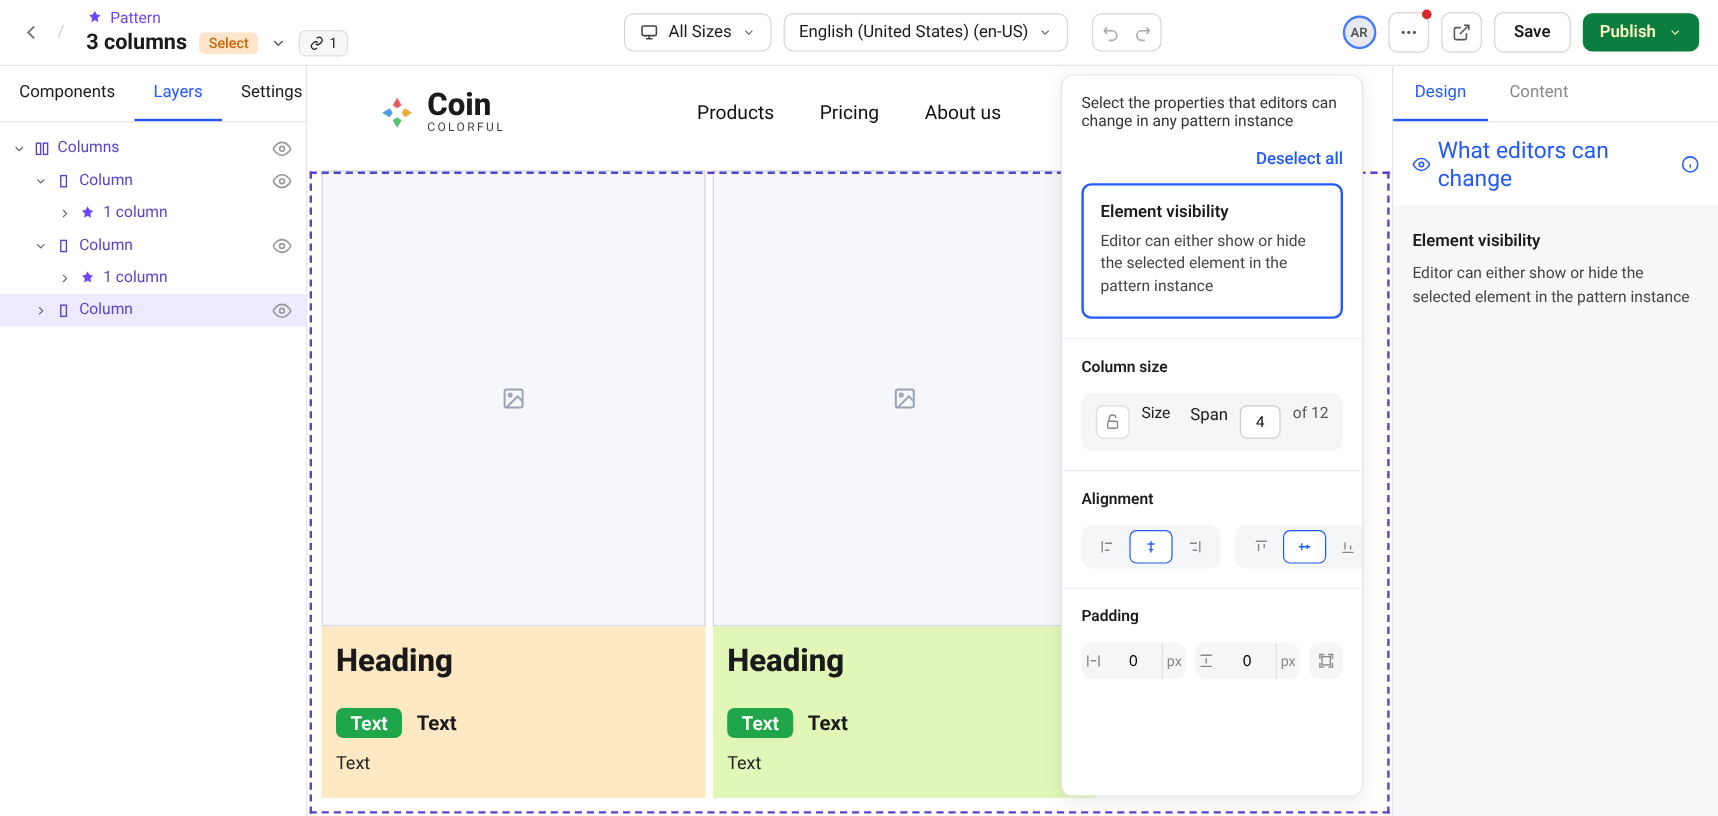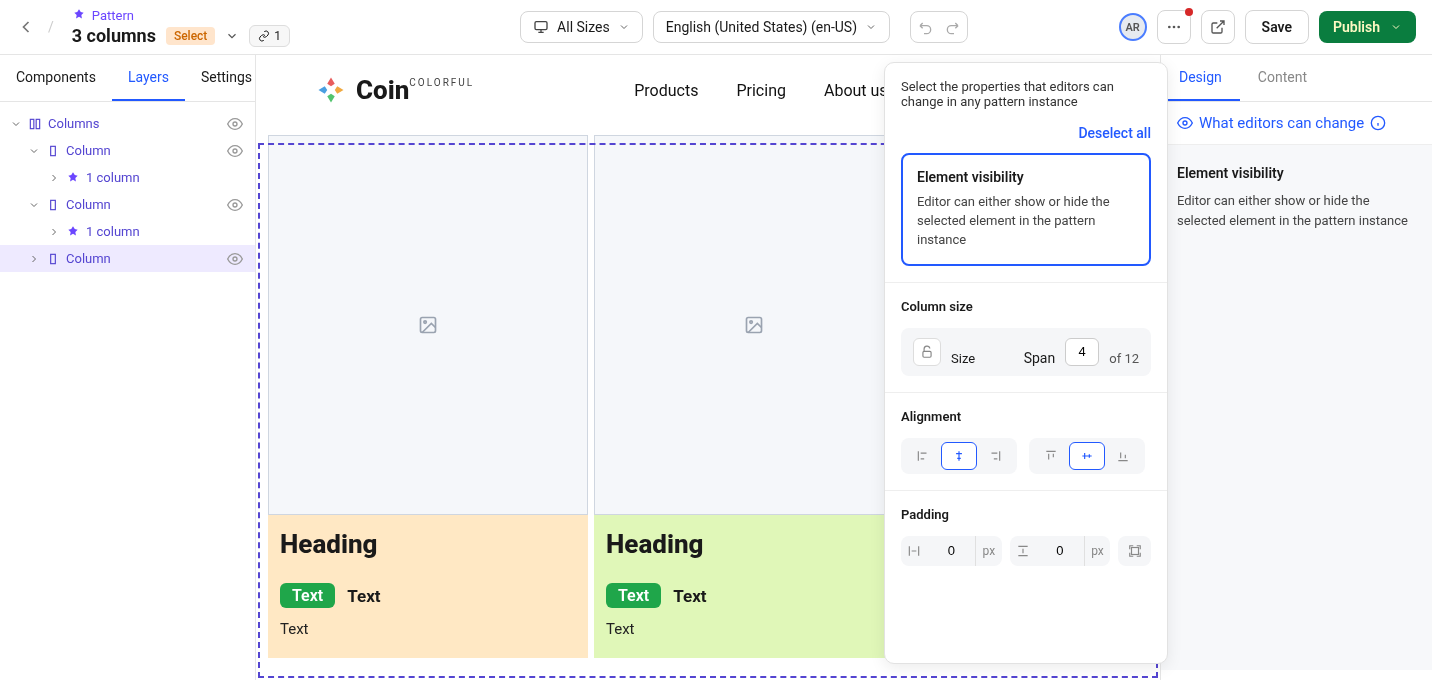--- a/index.html
+++ b/index.html
@@ -50,70 +50,70 @@
     .tree-row .pattern-glyph { color: #6b46ff; }
     .eye { position: absolute; right: 12px; width: 16px; height: 16px; color: #999; }
     .indent-1 { padding-left: 28px; }
     .indent-2 { padding-left: 48px; }
 
     
     .canvas { flex: 1; position: relative; background: #fff; }
     .site-header { display: flex; align-items: center; padding: 20px 60px; gap: 60px; }
     .brand { display: flex; align-items: center; gap: 10px; }
     .brand-logo { width: 30px; height: 30px; }
-    .brand-text { display: flex; flex-direction: row; }
+    .brand-text { display: flex; flex-direction: column; }
     .brand-name { font-size: 26px; font-weight: 800; line-height: 1; }
     .brand-sub { font-size: 10px; letter-spacing: 2px; color: #444; }
     .site-nav { display: flex; gap: 38px; margin-left: 100px; }
     .site-nav a { font-size: 16px; color: #111; text-decoration: none; }
 
     .selection-outline { position: absolute; left: 2px; top: 88px; right: 2px; bottom: 2px; border: 2px dashed #5445d1; pointer-events: none; }
     .columns-wrap { display: flex; gap: 0; padding: 10px 12px; }
     .column { width: 326px; display: flex; flex-direction: column; }
     .img-slot { height: 380px; border: 1px solid #cfd6e0; background: #f5f7fa; display: flex; align-items: center; justify-content: center; color: #9aa3b0; margin-right: 6px; }
     .col-body { padding: 14px 12px 20px; margin-right: 6px; }
     .col-body.a { background: #ffe8c4; }
     .col-body.b { background: #e0f7b8; }
     .col-heading { font-size: 26px; font-weight: 800; margin-bottom: 24px; }
     .text-row { display: flex; align-items: center; gap: 12px; margin-bottom: 12px; }
     .text-badge { background: #1fa64a; color: #fff; padding: 3px 12px; border-radius: 6px; font-weight: 600; font-size: 16px; }
     .text-plain { font-size: 17px; font-weight: 700; }
     .text-small { font-size: 15px; color: #222; }
 
     
-    .props-panel { position: absolute; left: 884px; top: 62px; width: 284px; bottom: 16px; background: #fff; border: 1px solid #e2e2e2; border-radius: 10px; box-shadow: 0 4px 16px rgba(0,0,0,.08); overflow-y: auto; padding-bottom: 12px; }
+    .props-panel { position: absolute; left: 884px; top: 62px; width: 252px; bottom: 16px; background: #fff; border: 1px solid #e2e2e2; border-radius: 10px; box-shadow: 0 4px 16px rgba(0,0,0,.08); overflow-y: auto; padding-bottom: 12px; }
     .props-intro { padding: 16px; font-size: 13px; color: #333; }
     .deselect { text-align: right; color: #2259ff; font-weight: 500; cursor: pointer; padding: 0 16px 12px; }
     .visibility-card { margin: 0 16px 16px; border: 2px solid #2259ff; border-radius: 8px; padding: 14px; }
     .visibility-card h4 { font-size: 14px; font-weight: 600; margin-bottom: 8px; }
     .visibility-card p { font-size: 13px; color: #444; line-height: 1.45; }
     .section { border-top: 1px solid #eee; padding: 16px; }
     .section h5 { font-size: 13px; font-weight: 600; margin-bottom: 14px; }
-    .size-row { display: flex; align-items: flex-end; gap: 10px; background: #f5f6f8; border-radius: 8px; padding: 10px 12px; }
+    .size-row { display: flex; align-items: flex-start; gap: 10px; background: #f5f6f8; border-radius: 8px; padding: 10px 12px; }
     .lock-btn { width: 28px; height: 28px; background: #fff; border: 1px solid #ddd; border-radius: 6px; display: flex; align-items: center; justify-content: center; color: #888; }
     .size-label { flex: 1; font-size: 13px; }
     .span-input { width: 34px; height: 28px; border: 1px solid #ccc; border-radius: 6px; text-align: center; font-size: 13px; }
     .of-total { font-size: 13px; color: #555; }
     .align-row { display: flex; gap: 12px; }
     .btn-group { display: flex; background: #f5f6f8; border-radius: 8px; padding: 4px; }
     .align-btn { width: 36px; height: 28px; display: flex; align-items: center; justify-content: center; border-radius: 6px; color: #888; cursor: pointer; }
     .align-btn.active { background: #fff; border: 1px solid #2259ff; color: #2259ff; }
     .padding-row { display: flex; gap: 8px; align-items: center; }
     .pad-group { display: flex; align-items: center; background: #f5f6f8; border-radius: 8px; overflow: hidden; }
     .pad-icon { width: 28px; display: flex; align-items: center; justify-content: center; color: #888; }
     .pad-input { width: 48px; height: 30px; border: none; background: transparent; text-align: center; font-size: 13px; }
     .pad-unit { width: 28px; font-size: 12px; color: #888; text-align: center; border-left: 1px solid #e0e0e0; line-height: 30px; }
     .pad-expand { width: 34px; height: 30px; background: #f5f6f8; border-radius: 8px; display: flex; align-items: center; justify-content: center; color: #888; cursor: pointer; }
 
     
     .right-sidebar { width: 272px; border-left: 1px solid #e5e5e5; }
     .right-tabs { display: flex; border-bottom: 1px solid #e5e5e5; }
     .right-tab { padding: 14px 18px; font-size: 14px; cursor: pointer; color: #888; }
     .right-tab.active { color: #2259ff; border-bottom: 2px solid #2259ff; }
-    .editors-row { display: flex; align-items: center; gap: 6px; justify-content: flex-start; padding: 12px 16px; color: #2259ff; font-size: 15px; border-bottom: 1px solid #eee; cursor: pointer; }
+    .editors-row { display: flex; align-items: center; gap: 6px; justify-content: center; padding: 12px 16px; color: #2259ff; font-size: 19px; border-bottom: 1px solid #eee; cursor: pointer; }
     .editors-row svg { width: 16px; height: 16px; }
     .right-content { padding: 20px 16px; background: #f7f8fa; height: calc(100% - 100px); }
     .right-content h4 { font-size: 14px; font-weight: 600; margin-bottom: 10px; }
     .right-content p { font-size: 13px; color: #444; line-height: 1.55; }
 
     svg { display: block; }
   </style>
 </head>
 <body>
 

